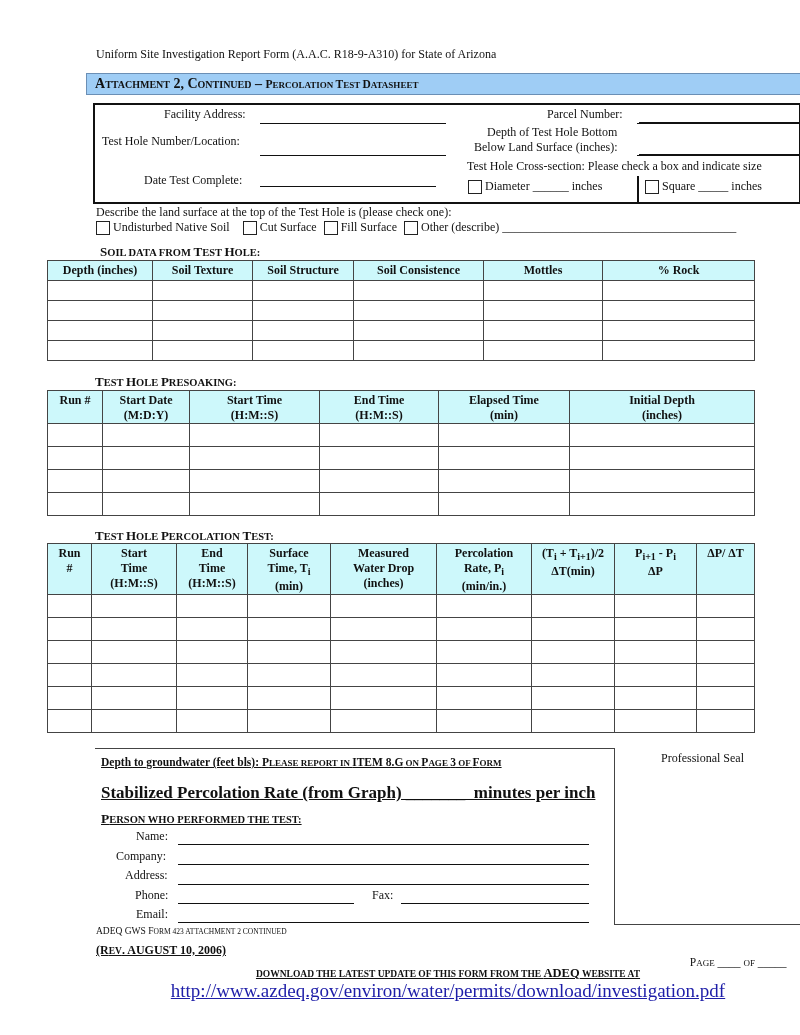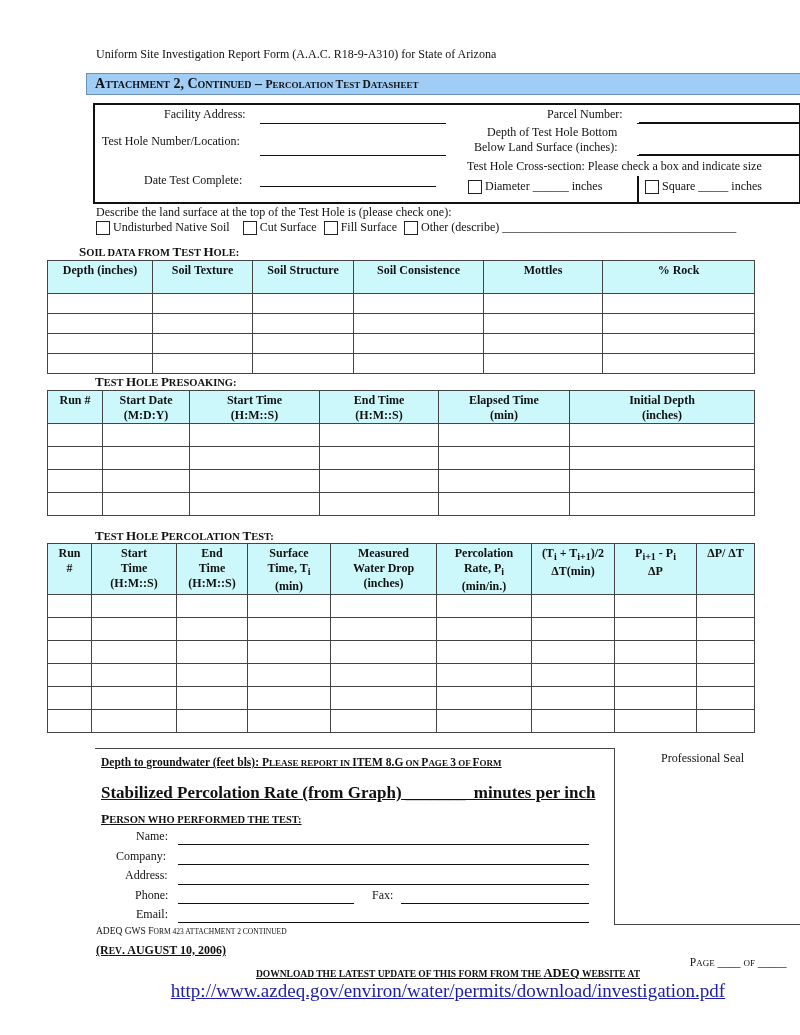--- a/index.html
+++ b/index.html
@@ -98,34 +98,34 @@
 
 <div class="abs lbl" style="left:48px;top:205px;">Describe the land surface at the top of the Test Hole is (please check one):</div>
 <div class="abs lbl" style="left:48px;top:220px;">
   <span><span class="chk"></span><span>Undisturbed Native Soil</span></span>
   <span style="margin-left:10px"><span class="chk"></span><span>Cut Surface</span></span>
   <span style="margin-left:4px"><span class="chk"></span><span>Fill Surface</span></span>
   <span style="margin-left:4px"><span class="chk"></span><span>Other (describe)</span></span>
   <span>_______________________________________</span>
 </div>
 
-<div class="abs sec-title" style="left:31px;top:244px;">
+<div class="abs sec-title" style="left:52px;top:244px;">
   <span class="cap">S</span><span>OIL DATA FROM </span><span class="cap">T</span><span>EST </span><span class="cap">H</span><span>OLE:</span>
 </div>
 <table class="grid" style="left:47px;top:260px;width:707px;">
   <colgroup>
       <col style="width:105px">
       <col style="width:100px">
       <col style="width:101px">
       <col style="width:130px">
       <col style="width:119px">
       <col style="width:152px">
     </colgroup>
   <tbody>
-      <tr style="height:33px">
+      <tr style="height:20px">
     <th>Depth (inches)</th>
     <th>Soil Texture</th>
     <th>Soil Structure</th>
     <th>Soil Consistence</th>
     <th>Mottles</th>
     <th>% Rock</th>
   </tr>
   <tr style="height:20px">
         <td></td>
         <td></td>

